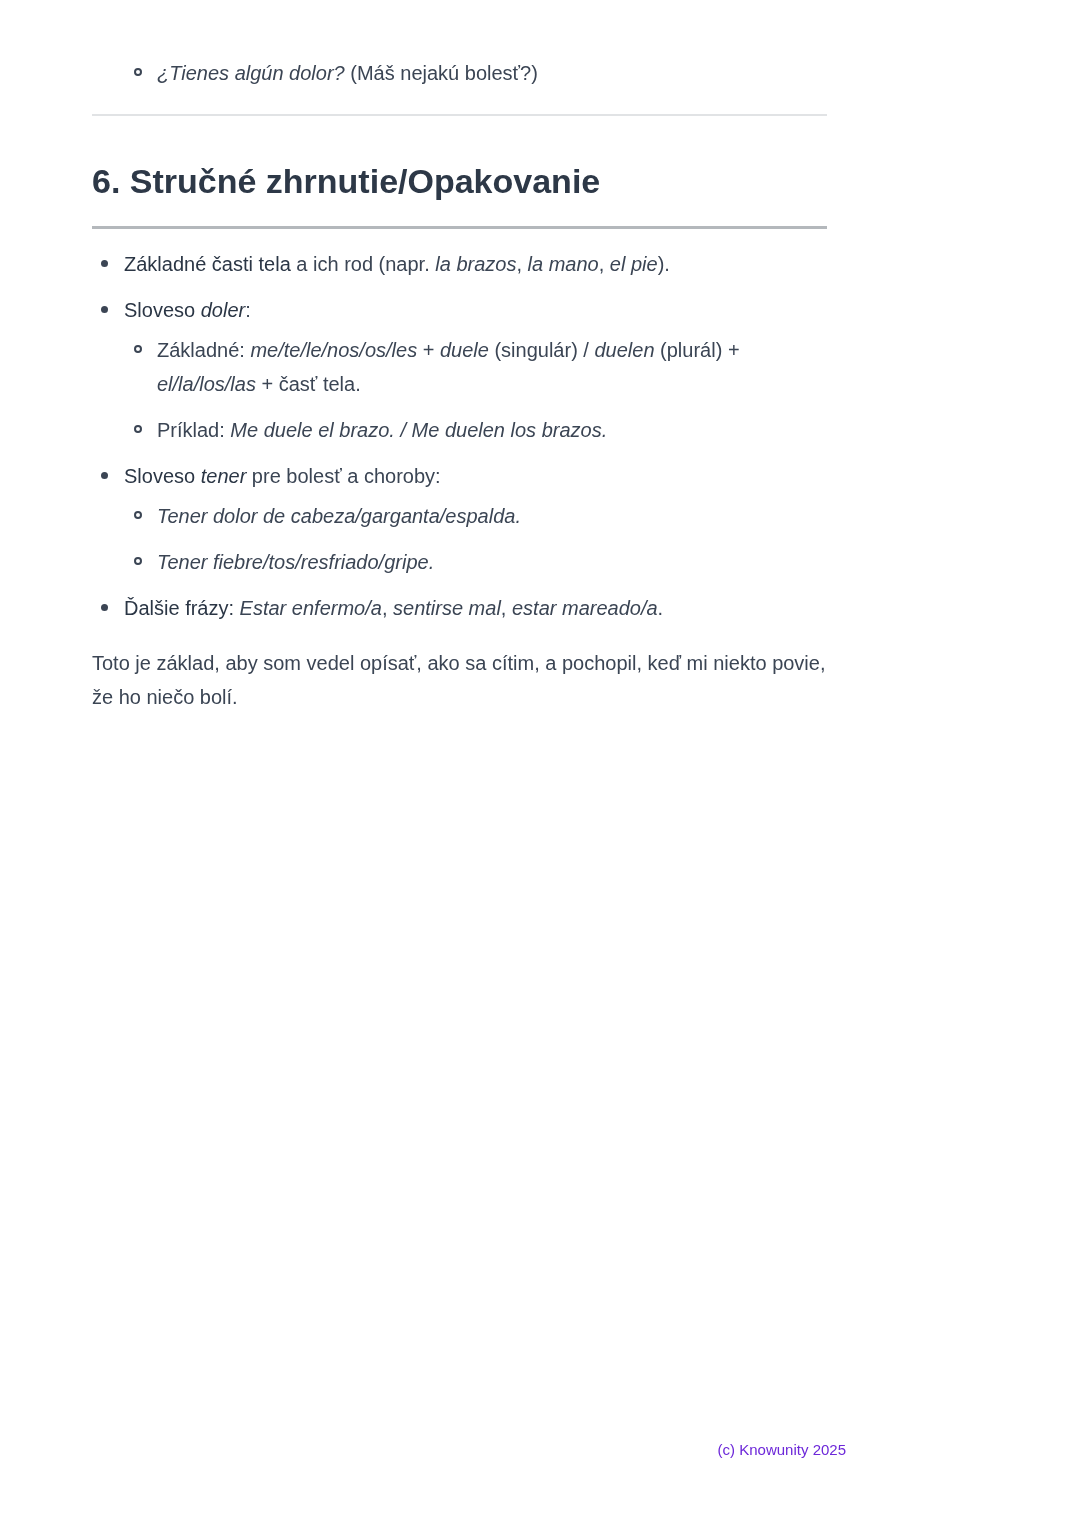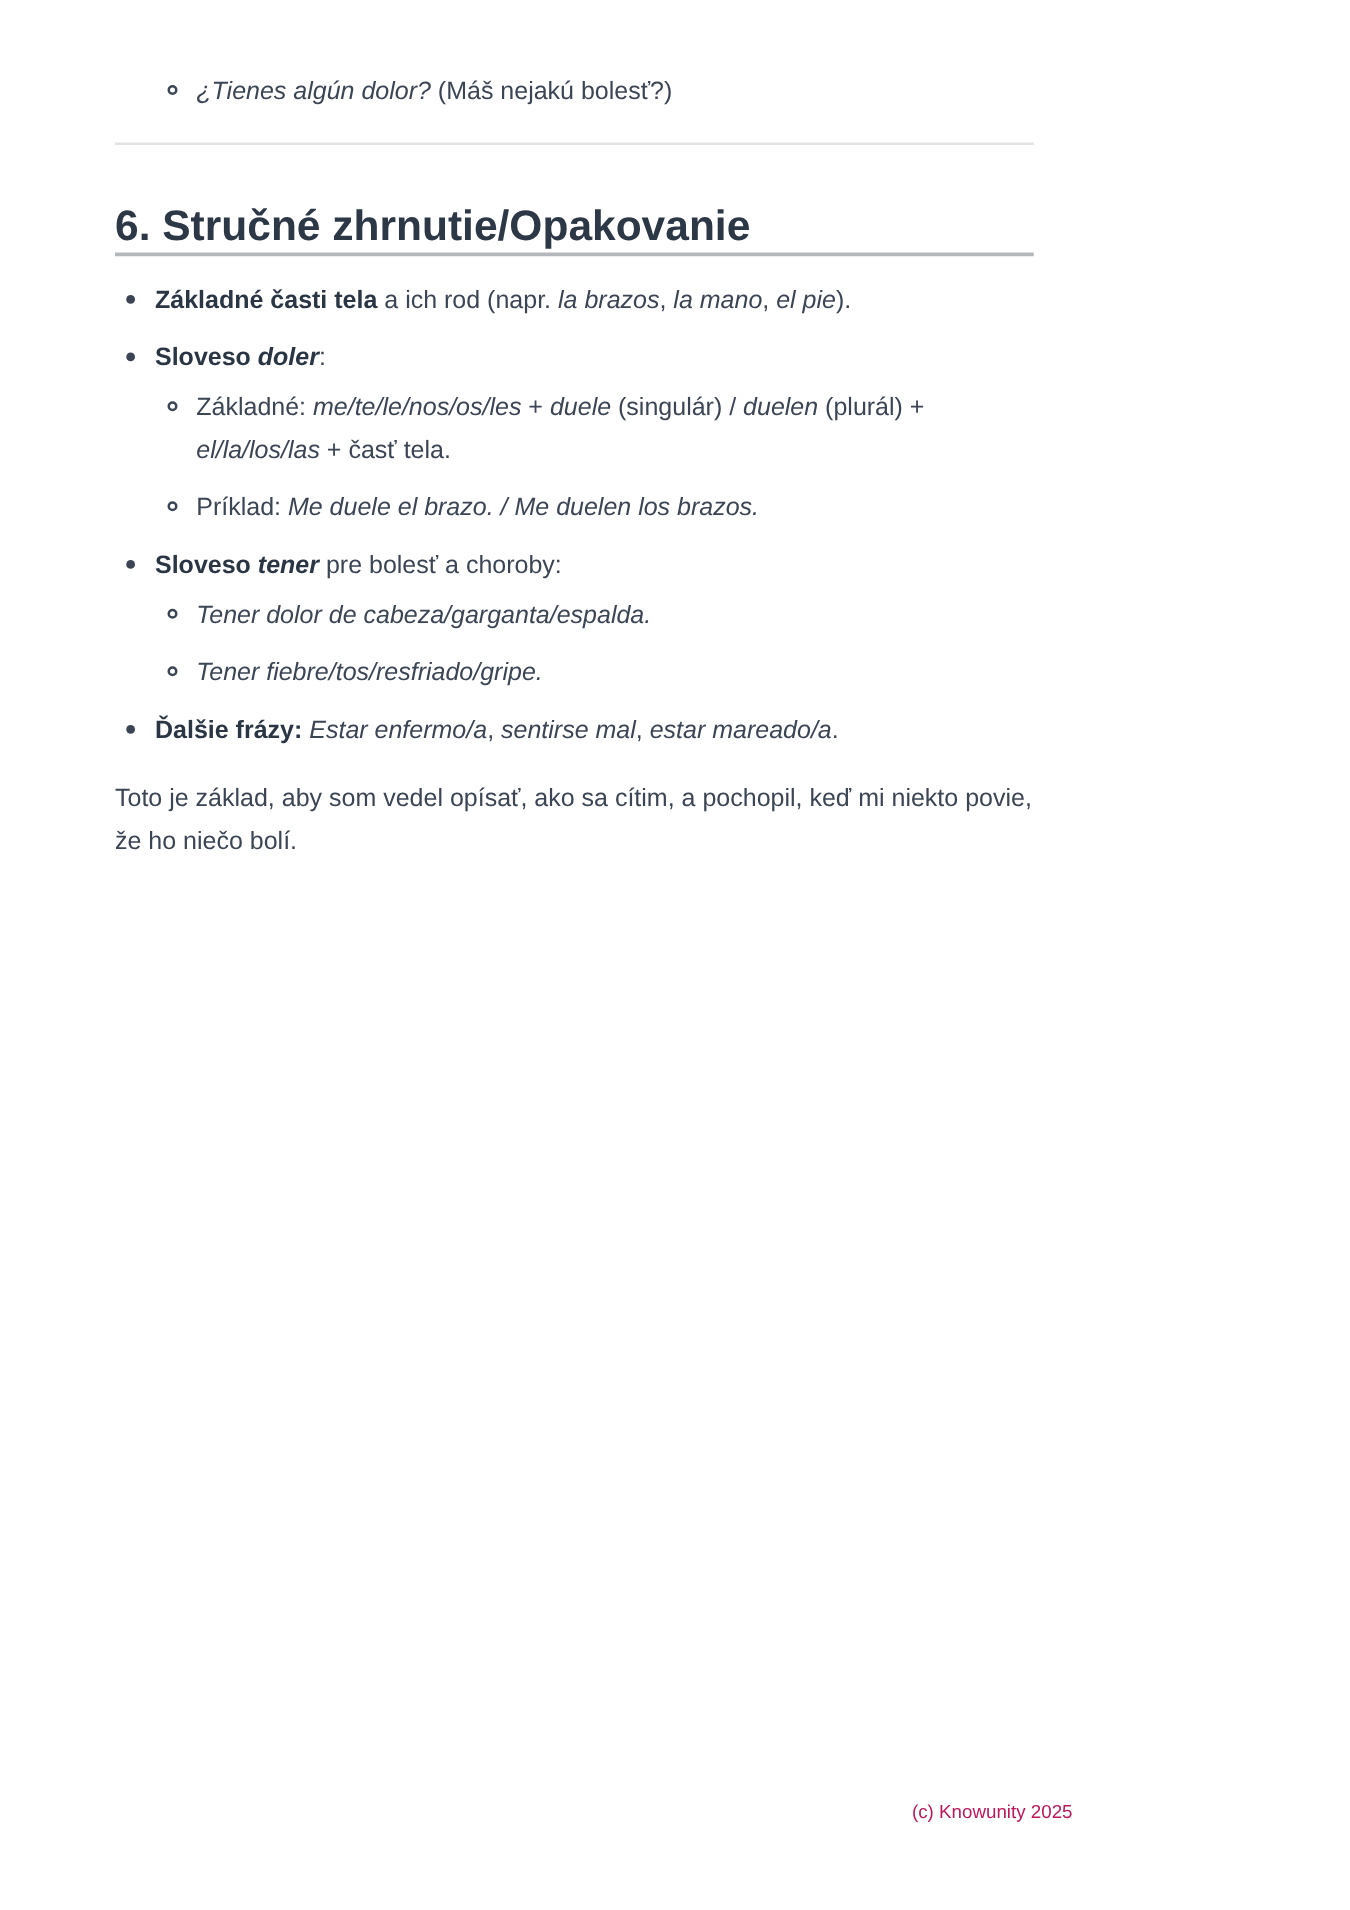--- a/index.html
+++ b/index.html
@@ -9,62 +9,62 @@
     width:922px; height:1528px;
     background:#ffffff;
     font-family:"Liberation Sans","DejaVu Sans",sans-serif;
     font-size:20px; line-height:34px;
     color:#3b4554;
     overflow:hidden;
   }
   .content { position:absolute; left:92px; top:58px; width:735px; }
 
   ul { list-style:none; }
-  .run-b { font-weight:700; color:#2b3645; }
+  .run-b { font-weight:400; color:#2b3645; }
   .run-i { font-style:italic; }
 
   
   .top-list li { position:relative; padding-left:65px; line-height:30px; }
   .ring {
     position:absolute; left:42px; top:10px;
     width:8px; height:8px;
     border:2px solid #3b4554; border-radius:50%;
     background:transparent;
   }
 
   .divider { height:2px; background:#e1e3e5; border:none; margin-top:26px; }
 
   h1.heading {
     margin-top:44px;
     font-size:34px; line-height:42px; font-weight:700;
     color:#2d3847;
-    padding-bottom:0;
+    padding-bottom:24px;
     border-bottom:3px solid #b4b8bc;
   }
 
   .intro { margin-top:30px; }
 
   ul.main-list { margin-top:18px; }
   ul.main-list > li { position:relative; padding-left:32px; margin-bottom:12px; }
   .dot {
     position:absolute; left:9px; top:13px;
     width:7px; height:7px; border-radius:50%;
     background:#3b4554;
   }
   ul.sub-list { margin-top:6px; }
   ul.sub-list > li { position:relative; padding-left:33px; margin-bottom:12px; }
   ul.sub-list > li:last-child { margin-bottom:0; }
   ul.sub-list .ring { left:10px; top:12px; }
 
   .outro { margin-top:21px; }
 
   .footer {
-    position:absolute; top:1440px; right:64px;
+    position:absolute; top:1440px; right:76px;
     font-size:15px; line-height:20px;
-    color:#be185d;
+    color:#6d28d9;
   }
 
   .scroll-track {
     position:absolute; left:976px; top:48px;
     width:58px; height:822px;
     background:#f4f5f6;
     border-top:1px solid #ececee;
     border-bottom:1px solid #ececee;
   }
   .scroll-thumb {

